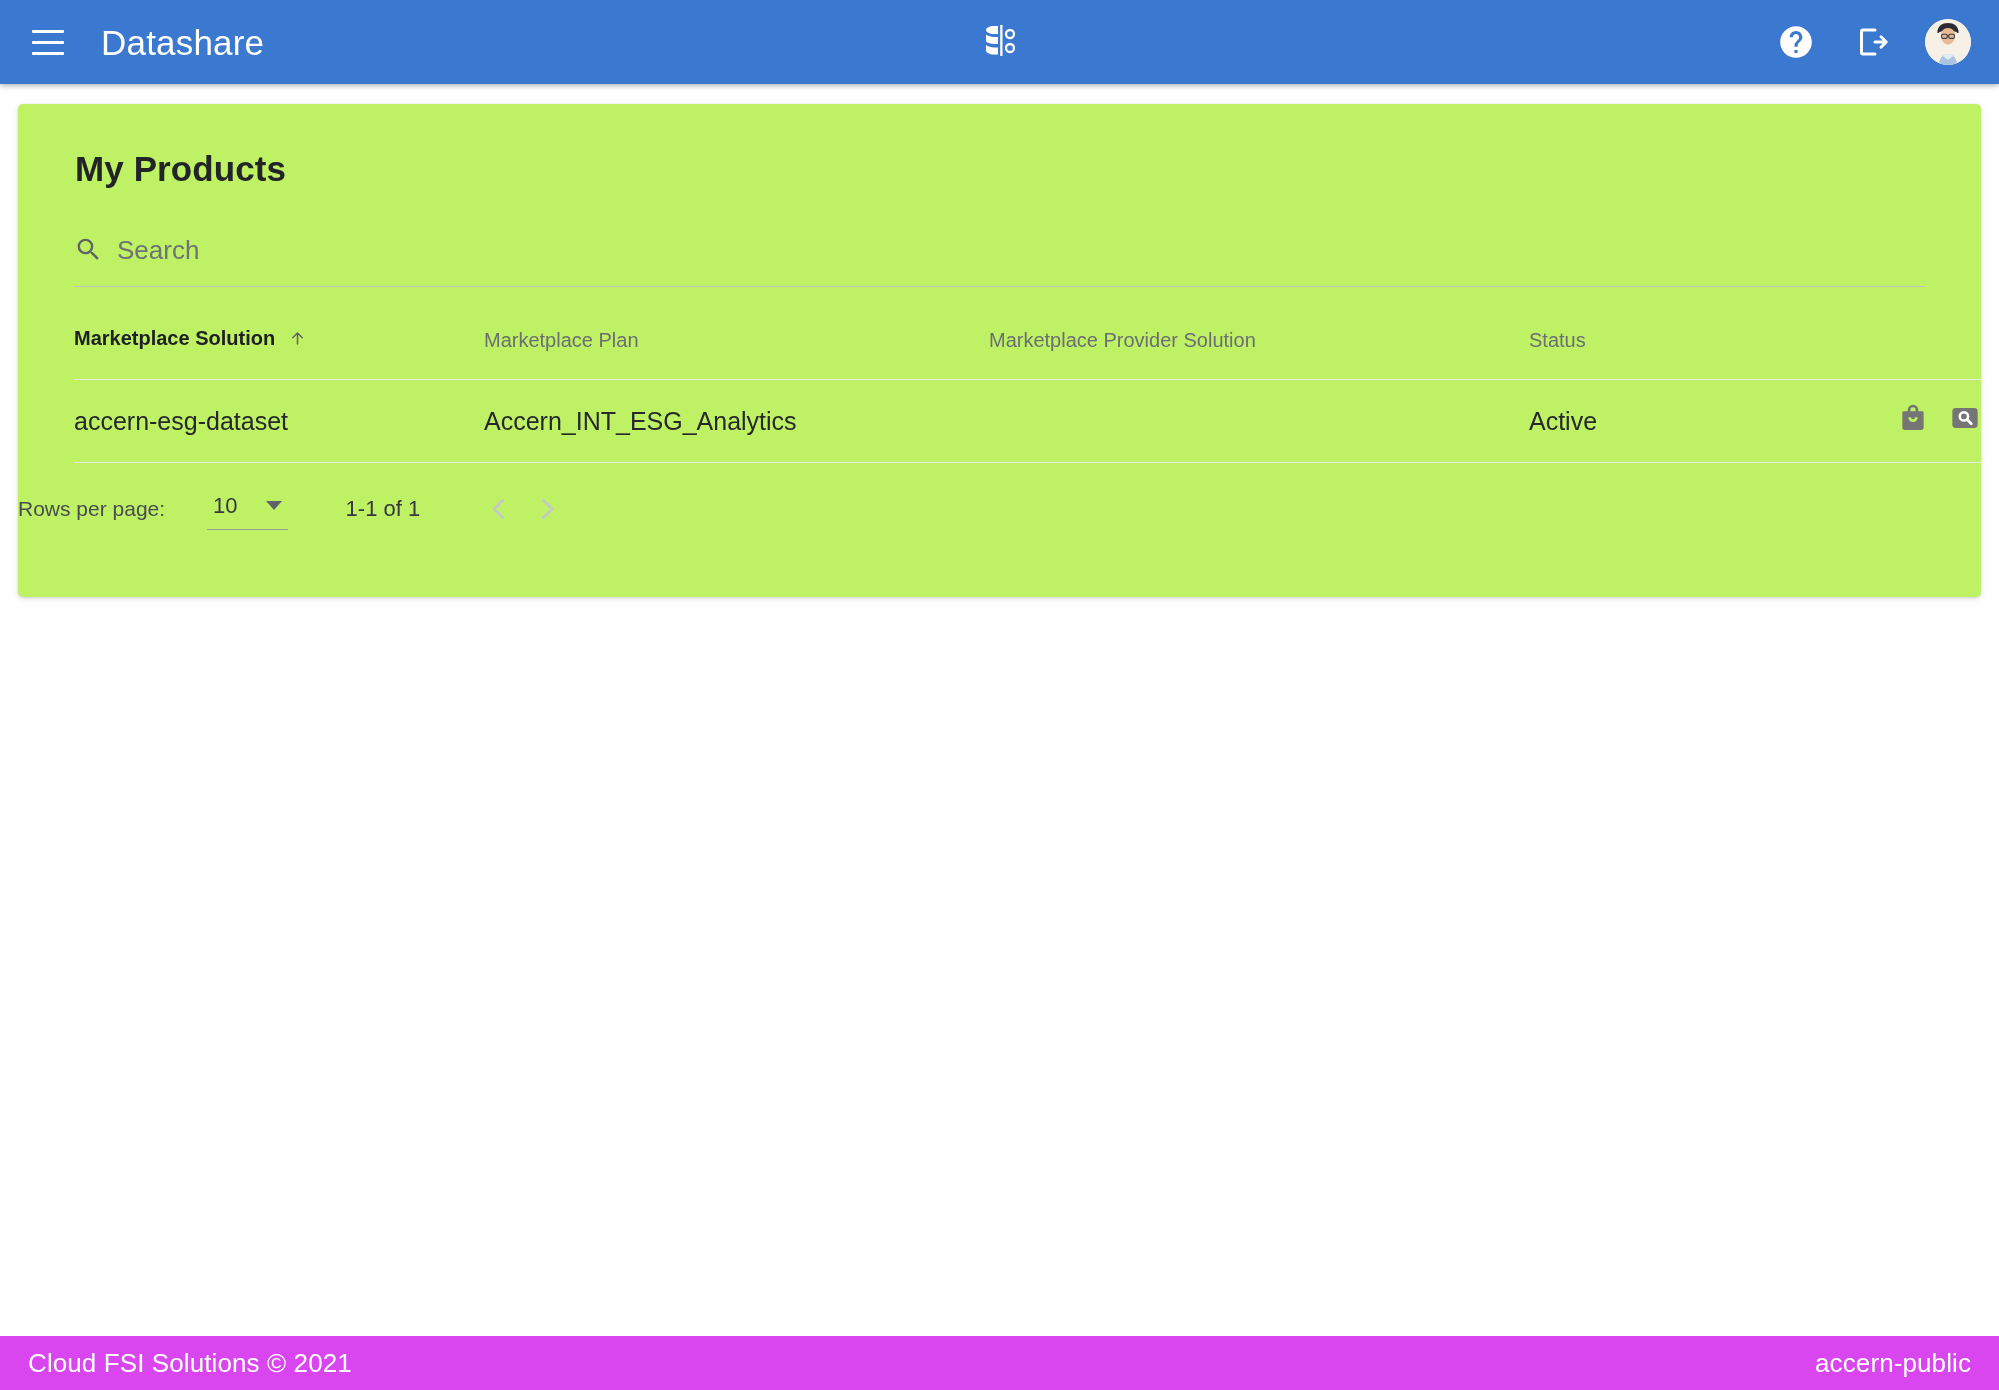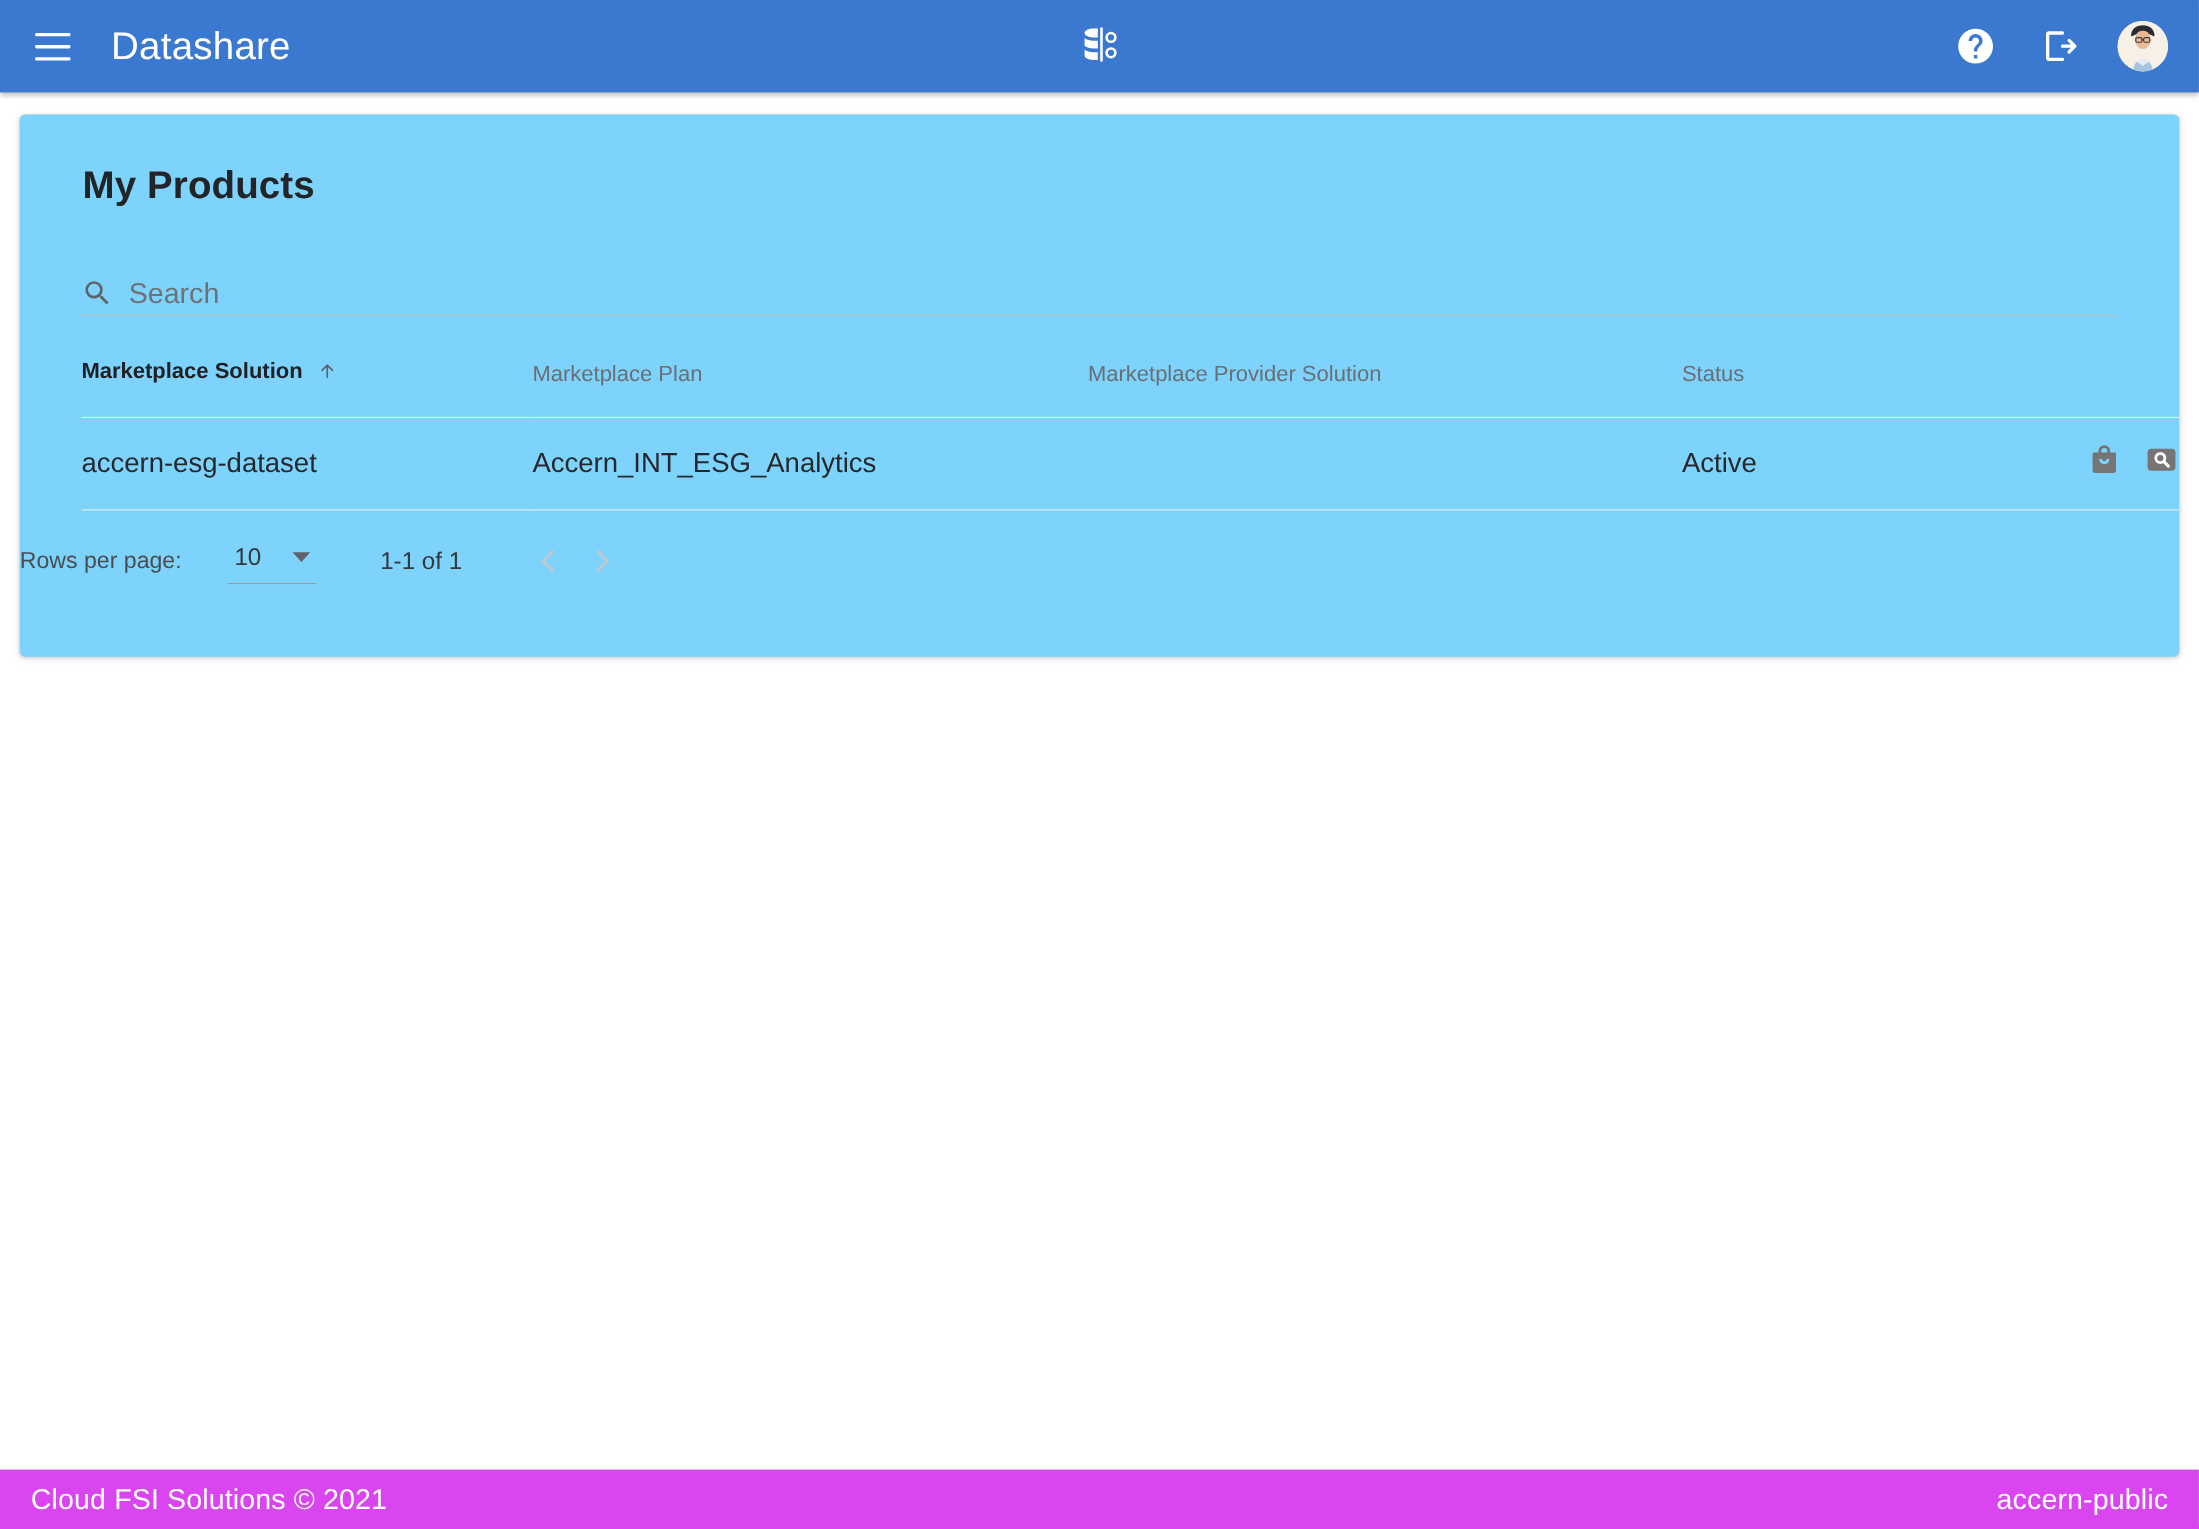--- a/index.html
+++ b/index.html
@@ -50,36 +50,36 @@
     width: 46px; height: 46px; border-radius: 50%;
     overflow: hidden; cursor: pointer; flex: none;
     background: #f2ece3;
   }
 
   
   .card {
     position: absolute;
     left: 18px; top: 104px;
     width: 1963px; height: 493px;
-    background: #7dd3fc;
+    background: #bef264;
     border-radius: 5px;
     box-shadow: 0 1px 3px rgba(0,0,0,0.14), 0 2px 8px rgba(0,0,0,0.08);
     overflow: hidden;
   }
   .page-title {
     font-size: 35px; font-weight: 700; color: #222428;
     margin: 45px 0 0 57px; letter-spacing: 0.1px;
   }
 
   
   .search-wrap {
     margin: 46px 56px 0 56px;
     border-bottom: 1.5px solid #c3c3c3;
     height: 52px;
-    display: flex; align-items: flex-end; gap: 14px;
+    display: flex; align-items: flex-start; gap: 14px;
     cursor: text;
   }
   .search-wrap svg { flex: none; }
   .search-input {
     flex: 1; border: none; outline: none; background: transparent;
     font-family: "Liberation Sans", sans-serif;
     font-size: 26px; color: #3c4043;
     padding: 0 0 4px 0;
   }
   .search-input::placeholder { color: #6e7277; opacity: 1; }

